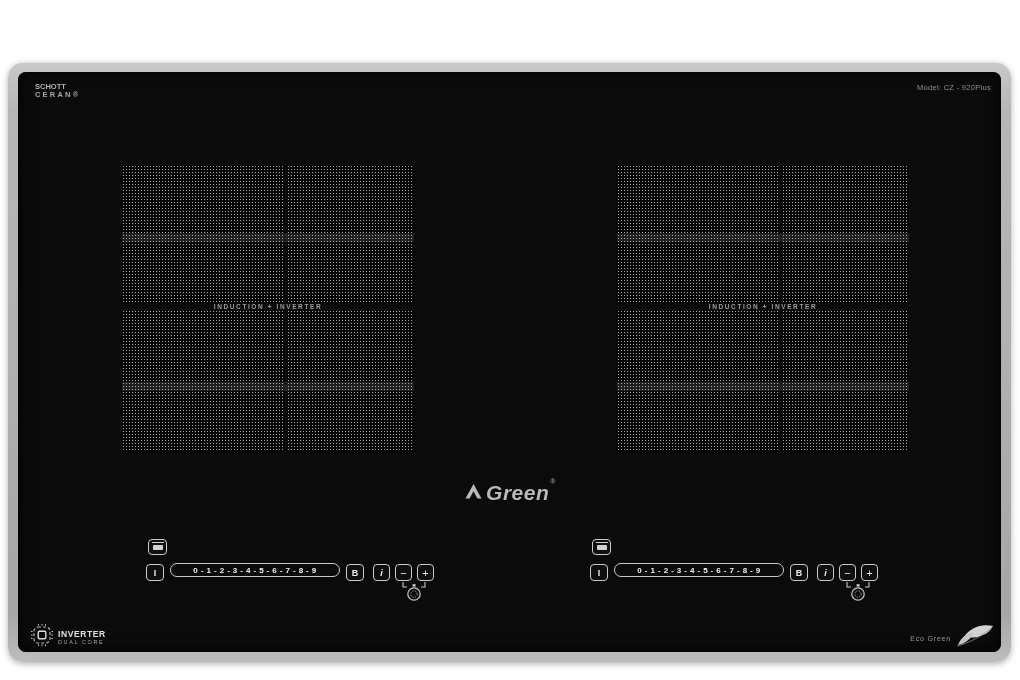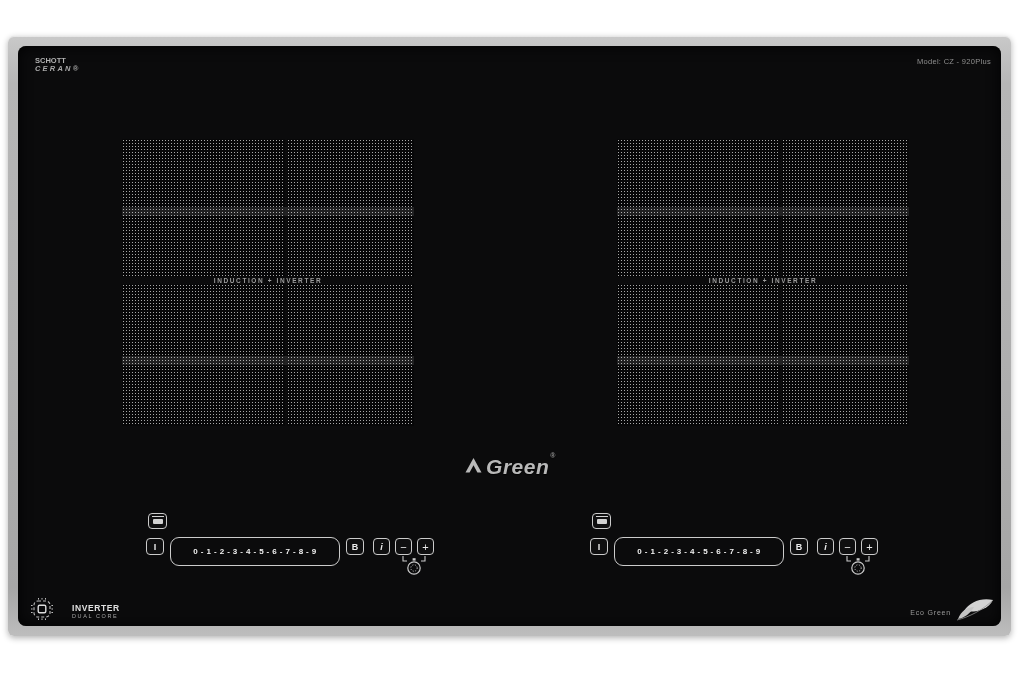--- a/index.html
+++ b/index.html
@@ -1,32 +1,32 @@
 <!DOCTYPE html>
 <html><head>
 <meta charset="utf-8">
 <style>
   html,body{margin:0;padding:0;}
   body{
     width:1020px;height:680px;background:#ffffff;position:relative;overflow:hidden;
     font-family:"Liberation Sans", sans-serif;
   }
   .cooktop{
-    position:absolute;left:8px;top:36px;width:1003px;height:600px;border-radius:6px;
+    position:absolute;left:8px;top:62px;width:1003px;height:600px;border-radius:15px;
     background:linear-gradient(180deg,#c9c9c9 0%,#b6b6b6 8%,#b0b0b0 50%,#a6a6a6 92%,#bdbdbd 100%);
     box-shadow:0 2px 6px rgba(0,0,0,.30), inset 0 1px 0 rgba(255,255,255,.55);
   }
   .glass{
     position:absolute;left:10px;top:10px;right:10px;bottom:10px;border-radius:8px;
     background:#0b0b0c;box-shadow:inset 0 0 14px rgba(0,0,0,.9);
   }
 
   
   .schott{position:absolute;left:17px;top:11px;color:#b2b2b2;font-size:7.5px;font-weight:bold;line-height:8px;}
-  .schott .l2{letter-spacing:2.2px;color:#a8a8a8;font-style:italic;}
+  .schott .l2{letter-spacing:2.2px;color:#a8a8a8;}
   .model{position:absolute;right:10px;top:11px;color:#8f8f8f;font-size:7.5px;font-weight:normal;letter-spacing:.3px;}
 
   
   .zone{position:absolute;width:292px;height:287px;}
   .zone.left{left:104px;top:93px;}
   .zone.right{left:599px;top:93px;}
   .dots{
     position:absolute;left:0;right:0;background-color:#070708;
     background-image:radial-gradient(circle,#a8a8a8 0.65px,rgba(0,0,0,0) 0.95px);
     background-size:3px 3px;
@@ -55,32 +55,32 @@
   .key{
     position:absolute;border:1px solid #cbcbcb;border-radius:4px;color:#ececec;
     display:flex;align-items:center;justify-content:center;font-size:9px;font-weight:bold;
     background:rgba(255,255,255,0.02);box-sizing:border-box;
   }
   .pot-key{left:2px;top:2px;width:19px;height:16px;}
   .pot-shape{width:10px;height:5px;background:#d2d2d2;border-radius:1px;position:relative;}
   .pot-shape::before{content:"";position:absolute;left:-1px;top:-3px;width:12px;height:1.5px;background:#d2d2d2;}
   .power-key{left:0;top:27px;width:18px;height:17px;}
   .slider{
-    position:absolute;left:24px;top:26px;width:170px;height:29px;border:1px solid #cbcbcb;border-radius:9px;
+    position:absolute;left:24px;top:26px;width:170px;height:14px;border:1px solid #cbcbcb;border-radius:9px;
     display:flex;align-items:center;justify-content:center;color:#f2f2f2;font-size:8px;font-weight:bold;
     letter-spacing:.4px;white-space:nowrap;box-sizing:border-box;
   }
   .b-key{left:200px;top:27px;width:18px;height:17px;}
   .i-key{left:227px;top:27px;width:17px;height:17px;font-style:italic;}
   .minus-key{left:249px;top:27px;width:17px;height:17px;font-size:11px;font-weight:normal;}
   .plus-key{left:271px;top:27px;width:17px;height:17px;font-size:11px;font-weight:normal;}
   .timer-svg{position:absolute;left:250px;top:44px;}
 
   
-  .inverter-badge{position:absolute;left:12px;top:551px;display:flex;align-items:center;gap:18px;}
+  .inverter-badge{position:absolute;left:12px;top:551px;display:flex;align-items:center;gap:4px;}
   .inverter-text .t1{font-size:8.5px;font-weight:bold;color:#e0e0e0;letter-spacing:.6px;line-height:10px;}
   .inverter-text .t2{font-size:5.5px;color:#a5a5a5;letter-spacing:1.6px;line-height:7px;}
   .eco-badge{position:absolute;right:6px;top:550px;display:flex;align-items:center;gap:4px;}
   .eco-label{font-size:7px;color:#9a9a9a;letter-spacing:.8px;}
 </style>
 </head>
 <body>
 
 <div class="cooktop">
   <div class="glass">

